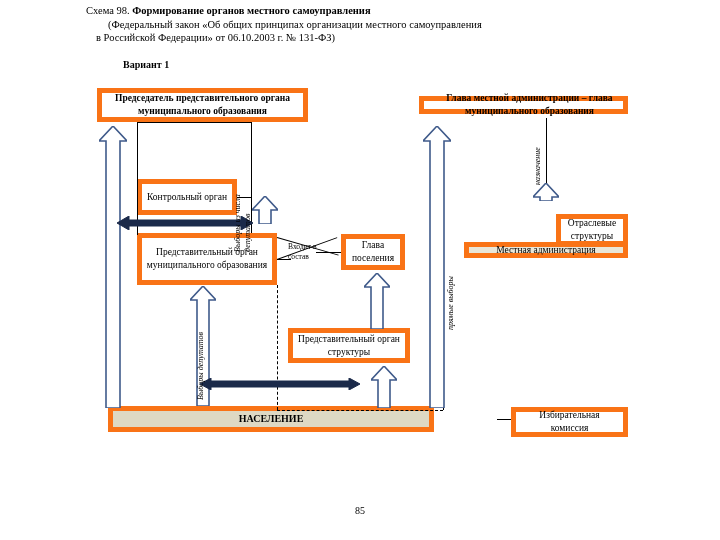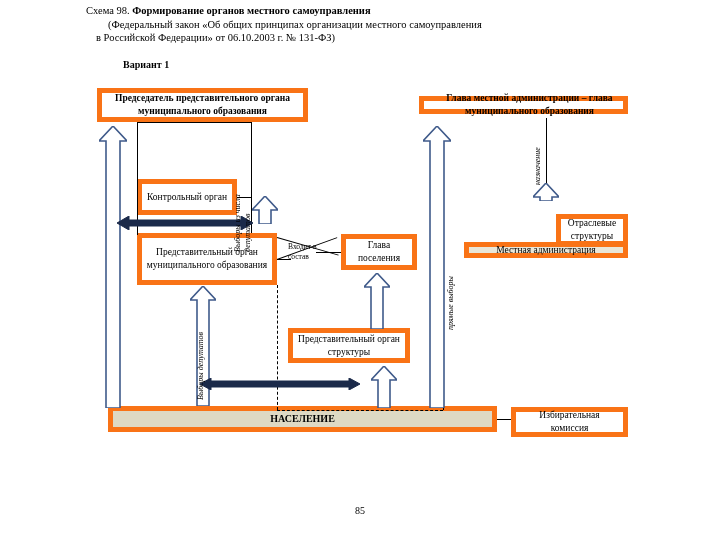--- a/index.html
+++ b/index.html
@@ -148,36 +148,36 @@
   </div>
 
   <div class="box" style="left:137px; top:179px; width:100px; height:36px;">
     <span>Контрольный орган</span>
   </div>
 
   <div class="box" style="left:137px; top:233px; width:140px; height:52px;">
     <span>Представительный орган муниципального образования</span>
   </div>
 
-  <div class="box" style="left:341px; top:234px; width:76px; height:36px;">
+  <div class="box" style="left:341px; top:234px; width:64px; height:36px;">
     <span>Глава поселения</span>
   </div>
 
   <div class="box" style="left:288px; top:328px; width:122px; height:35px;">
     <span>Представительный орган структуры</span>
   </div>
 
   <div class="box box-hdr" style="left:464px; top:198px; width:164px; height:16px;">
     <span>Местная администрация</span>
   </div>
   <div class="box" style="left:556px; top:214px; width:72px; height:32px;">
     <span>Отраслевые структуры</span>
   </div>
 
-  <div class="box box-beige bold" style="left:108px; top:406px; width:389px; height:26px; font-size:10px;font-family:Liberation Serif, serif;">
+  <div class="box box-beige bold" style="left:108px; top:406px; width:326px; height:26px; font-size:10px;font-family:Liberation Serif, serif;">
     <span>НАСЕЛЕНИЕ</span>
   </div>
 
   <div class="box" style="left:511px; top:407px; width:117px; height:30px;">
     <span>Избирательная комиссия</span>
   </div>
 
   <div class="vline" style="left:137px; top:122px; height:113px;"></div>
   <div class="hline" style="left:137px; top:122px; width:114px;"></div>
   <div class="vline" style="left:251px; top:122px; height:57px;"></div>

